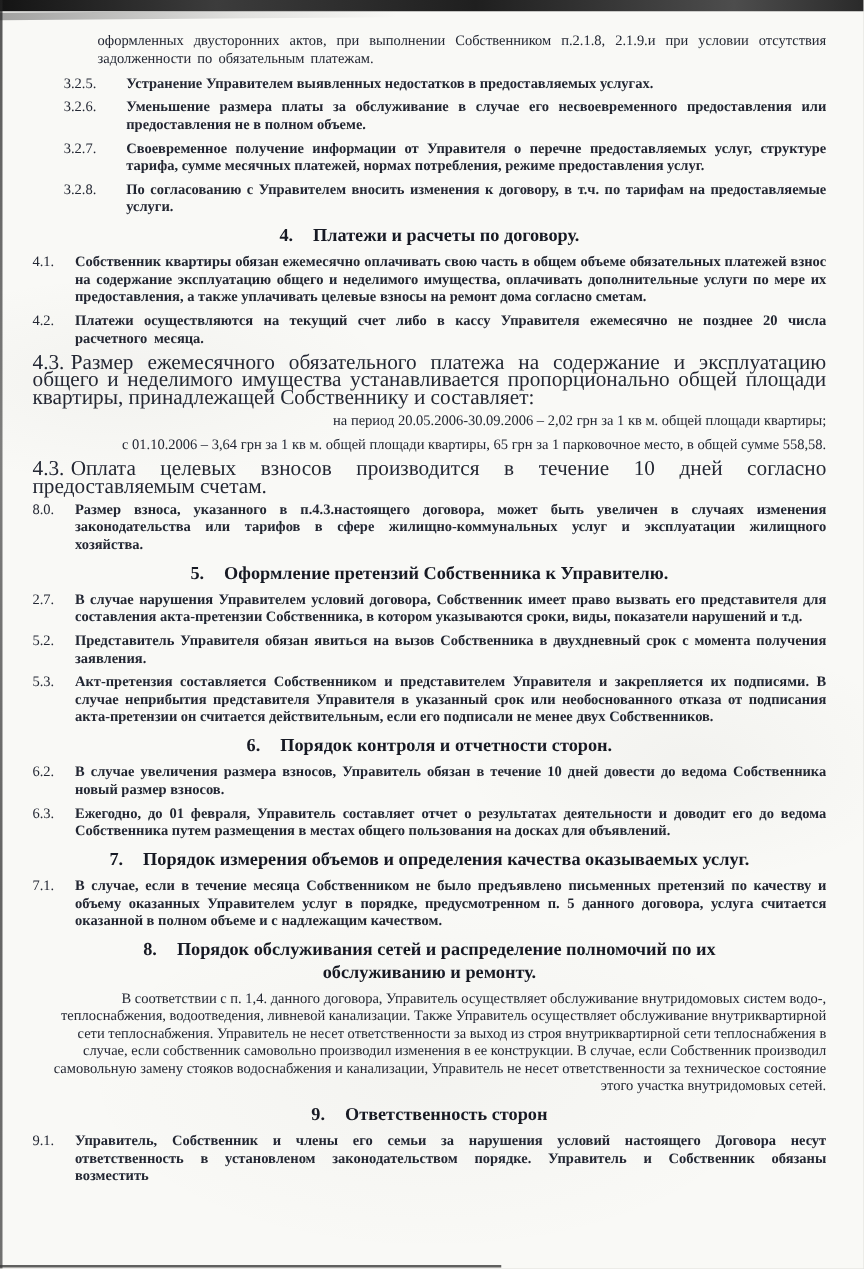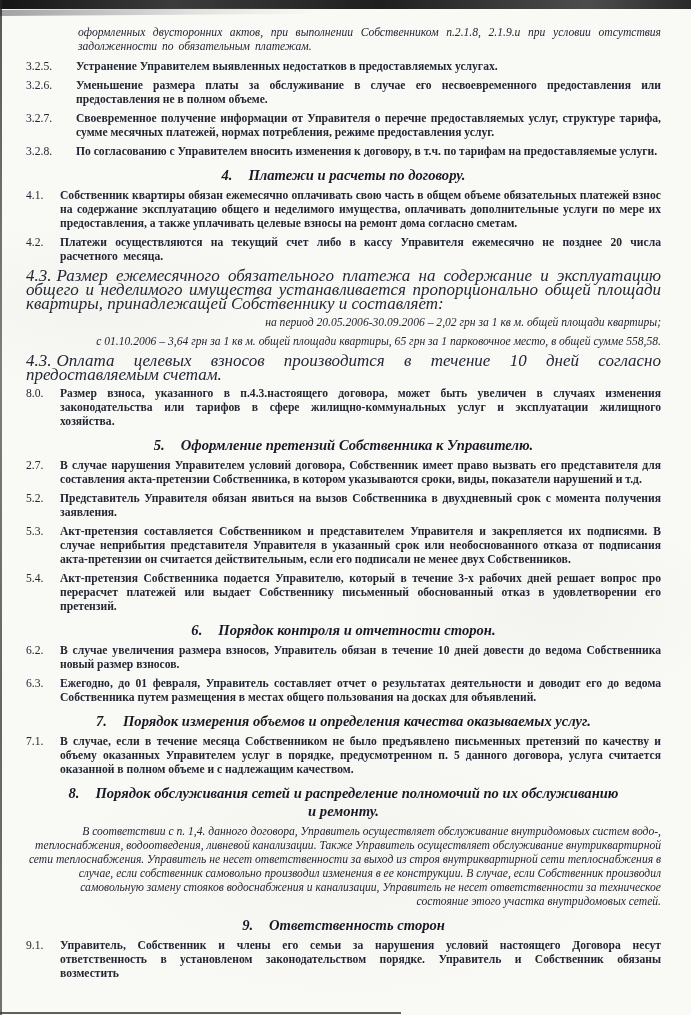--- a/index.html
+++ b/index.html
@@ -18,26 +18,26 @@
   }
   .scan-top{position:absolute;top:0;left:0;right:0;height:9px;
     background:linear-gradient(90deg,#141414,#3c3c3c 25%,#1f1f1f 55%,#4d4d4d 85%,#2a2a2a);}
   .scan-top-smear{position:absolute;top:9px;left:0;width:46%;height:6px;
     background:linear-gradient(90deg,rgba(90,90,90,.55),rgba(150,150,150,.25) 60%,transparent);
     transform:skewY(-0.4deg);}
   .scan-left{position:absolute;left:0;top:0;bottom:0;width:2px;
     background:linear-gradient(#222,#555 35%,#333 70%,#444);opacity:.75;}
   .scan-bottom{position:absolute;left:0;bottom:1px;width:58%;height:2px;background:#3a3a3a;opacity:.8;}
   .content{position:relative;padding:26px 30px 0 26px;}
-  p,h2{margin:0;font-style:italic;}
+  p,h2{margin:0;}
   .cont{margin-left:52px;margin-bottom:6px;text-align:justify;
     font-size:11.6px;line-height:14px;word-spacing:2px;}
   .clause{display:flex;margin-bottom:5px;font-size:11.6px;line-height:14px;}
   .clause .num{flex:0 0 auto;}
-  .clause.l2 .num{width:50px;}
+  .clause.l2 .num{width:50px;margin-left:25px;}
   .clause.l1 .num{width:34px;}
   .clause .body{flex:1;text-align:justify;font-weight:bold;}
   .clause.wide .body{word-spacing:2.5px;}
   .flat{display:block;margin-bottom:5px;font-size:17px;line-height:14px;text-align:justify;}
   .flat .num{margin-right:5px;}
   .para{margin-bottom:5px;font-size:11.6px;line-height:14px;text-align:right;}
   .sec-h{font-size:14.6px;line-height:18px;font-weight:bold;text-align:center;
     color:#171a24;margin:7px 40px 5px 40px;}
   .sec-h .h-num{margin-right:16px;}
 </style>
@@ -106,24 +106,20 @@
       <span class="body">В случае нарушения Управителем условий договора, Собственник имеет право вызвать его представителя для составления акта-претензии Собственника, в котором указываются сроки, виды, показатели нарушений и т.д.</span>
     </div>
     <div class="clause l1">
       <span class="num">5.2.</span>
       <span class="body">Представитель Управителя обязан явиться на вызов Собственника в двухдневный срок с момента получения заявления.</span>
     </div>
     <div class="clause l1">
       <span class="num">5.3.</span>
       <span class="body">Акт-претензия составляется Собственником и представителем Управителя и закрепляется их подписями. В случае неприбытия представителя Управителя в указанный срок или необоснованного отказа от подписания акта-претензии он считается действительным, если его подписали не менее двух Собственников.</span>
     </div>
-    <div class="clause l1 wide">
-      <span class="num">5.4.</span>
-      <span class="body">Акт-претензия  Собственника подается Управителю, который в течение 3-х рабочих дней решает вопрос про перерасчет платежей или выдает Собственнику письменный обоснованный отказ в удовлетворении его претензий.</span>
-    </div>
 
     <h2 class="sec-h">
       <span class="h-num">6.</span><span class="h-title">Порядок контроля и отчетности сторон.</span>
     </h2>
 
     <div class="clause l1">
       <span class="num">6.2.</span>
       <span class="body">В случае увеличения размера взносов, Управитель обязан в течение 10 дней  довести до ведома Собственника новый размер взносов.</span>
     </div>
     <div class="clause l1">

